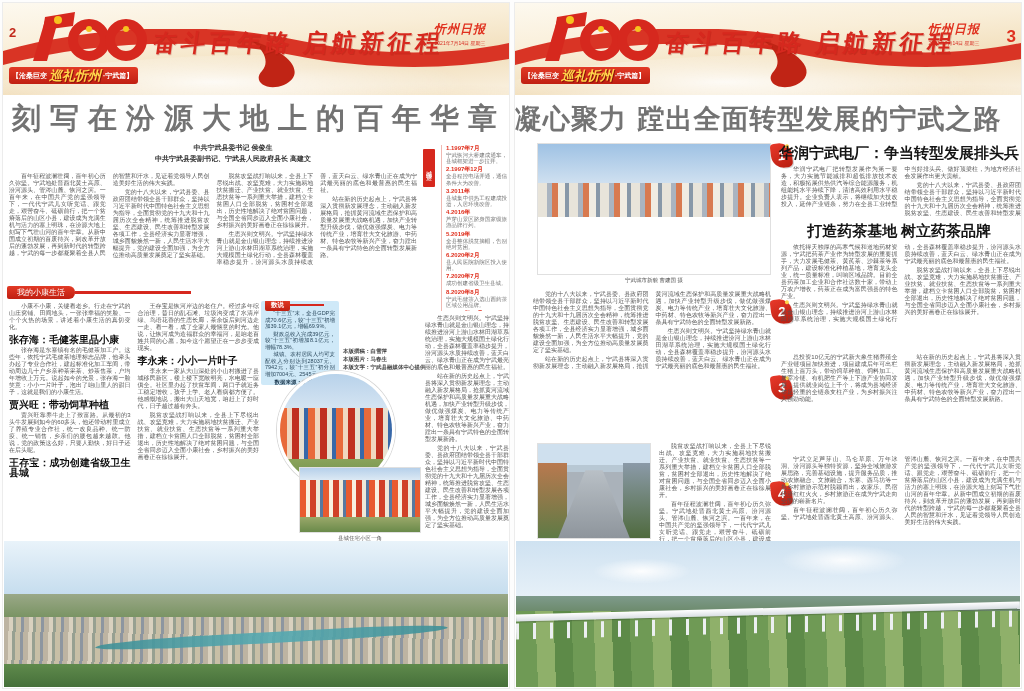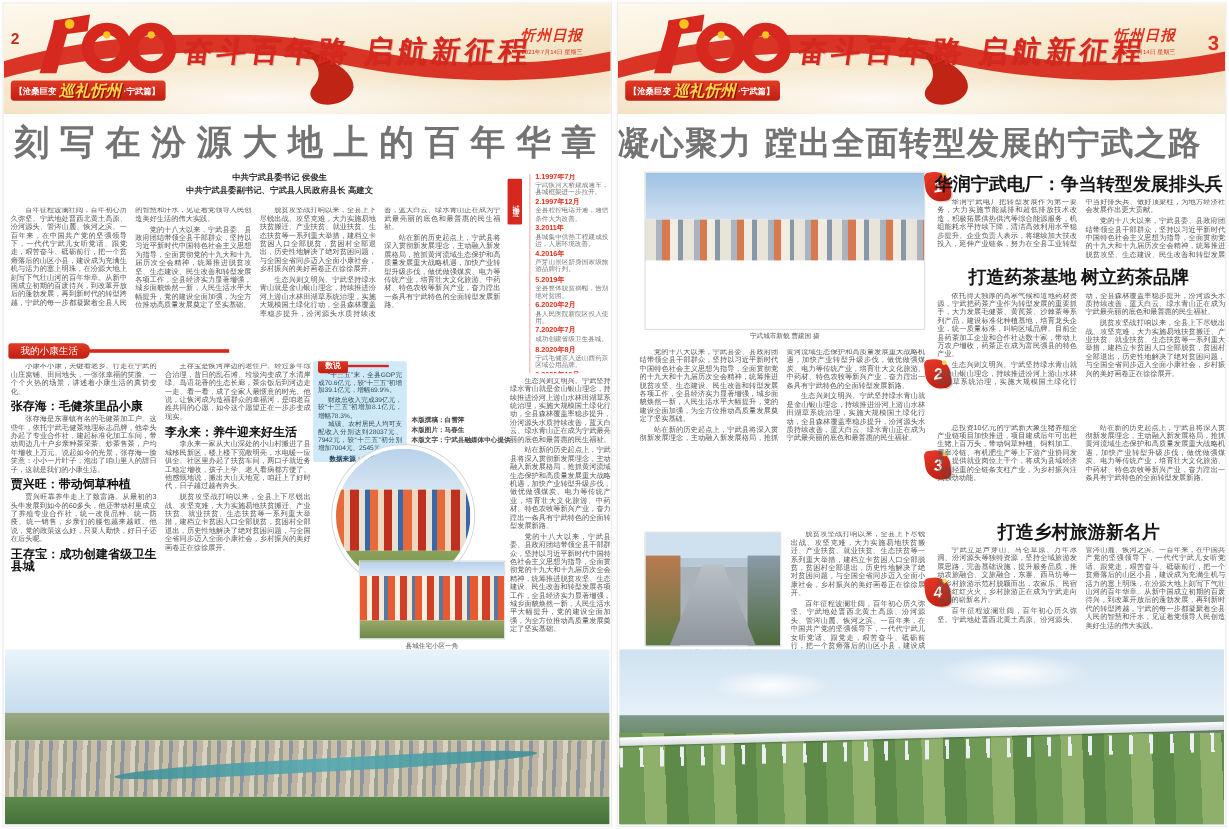--- a/index.html
+++ b/index.html
@@ -220,21 +220,21 @@
     <div class="kangtab"><span>我的小康生活</span></div>
 
     <div class="bodycols cols2" style="left:6px;top:300px;width:250px;height:236px">
       <p>小康不小康，关键看老乡。行走在宁武的山庄窝铺、田间地头，一张张幸福的笑脸、一个个火热的场景，讲述着小康生活的真切变化。</p>
       <h4>张存海：毛健茶里品小康</h4>
       <p>张存海是东寨镇有名的毛健茶加工户。这些年，依托宁武毛健茶地理标志品牌，他牵头办起了专业合作社，建起标准化加工车间，带动周边几十户乡亲种茶采茶、炒茶售茶，户均年增收上万元。说起如今的光景，张存海一脸笑意：小小一片叶子，泡出了咱山里人的甜日子，这就是我们的小康生活。</p>
       <h4>贾兴旺：带动饲草种植</h4>
       <p>贾兴旺靠养牛走上了致富路。从最初的3头牛发展到如今的60多头，他还带动村里成立了养殖专业合作社，统一改良品种、统一防疫、统一销售，乡亲们的腰包越来越鼓。他说，党的政策这么好，只要人勤快，好日子还在后头呢。</p>
       <h4>王存宝：成功创建省级卫生县城</h4>
       <p>王存宝是恢河岸边的老住户。经过多年综合治理，昔日的乱石滩、垃圾沟变成了水清岸绿、鸟语花香的生态长廊，茶余饭后到河边走一走、看一看，成了全家人最惬意的时光。他说，让恢河成为造福群众的幸福河，是咱老百姓共同的心愿，如今这个愿望正在一步步变成现实。</p>
-      <h4>李永来：养牛迎来好生活</h4>
+      <h4>李永来：小小一片叶子</h4>
       <p>李永来一家从大山深处的小山村搬进了县城移民新区，楼上楼下宽敞明亮，水电暖一应俱全。社区里办起了扶贫车间，两口子就近务工稳定增收，孩子上学、老人看病都方便了。他感慨地说，搬出大山天地宽，咱赶上了好时代，日子越过越有奔头。</p>
       <p>脱贫攻坚战打响以来，全县上下尽锐出战、攻坚克难，大力实施易地扶贫搬迁、产业扶贫、就业扶贫、生态扶贫等一系列重大举措，建档立卡贫困人口全部脱贫，贫困村全部退出，历史性地解决了绝对贫困问题，与全国全省同步迈入全面小康社会，乡村振兴的美好画卷正在徐徐展开。</p>
     </div>
 
     <div class="statsbox">
       <div class="stats-tab">数说</div>
       <p class="st">“十三五”末，全县GDP完成70.6亿元，较“十三五”初增加39.1亿元，增幅69.9%。</p>
       <p class="st">财政总收入完成39亿元，较“十三五”初增加8.1亿元，增幅78.3%。</p>
       <p class="st">城镇、农村居民人均可支配收入分别达到28037元、7942元，较“十三五”初分别增加7004元、2545元。</p>
       <div class="st-src">数据来源：宁武县统计局</div>
@@ -347,21 +347,20 @@
       <p>生态兴则文明兴。宁武坚持绿水青山就是金山银山理念，持续推进汾河上游山水林田湖草系统治理，实施大规模国土绿化行动，全县森林覆盖率稳步提升，汾河源头水质持续改善，蓝天白云、绿水青山正在成为宁武最亮丽的底色和最普惠的民生福祉。</p>
       <p>脱贫攻坚战打响以来，全县上下尽锐出战、攻坚克难，大力实施易地扶贫搬迁、产业扶贫、就业扶贫、生态扶贫等一系列重大举措，建档立卡贫困人口全部脱贫，贫困村全部退出，历史性地解决了绝对贫困问题，与全国全省同步迈入全面小康社会，乡村振兴的美好画卷正在徐徐展开。</p>
     </div>
 
     <div class="badge" style="top:372px">3</div>
     <div class="bodycols cols2" style="left:266px;top:351px;width:240px;height:76px">
       <p>总投资10亿元的宁武新大象生猪养殖全产业链项目加快推进，项目建成后年可出栏生猪上百万头，带动饲草种植、饲料加工、屠宰冷链、有机肥生产等上下游产业协同发展，提供就业岗位上千个，将成为县域经济举足轻重的全链条支柱产业，为乡村振兴注入强劲动能。</p>
       <p>站在新的历史起点上，宁武县将深入贯彻新发展理念，主动融入新发展格局，抢抓黄河流域生态保护和高质量发展重大战略机遇，加快产业转型升级步伐，做优做强煤炭、电力等传统产业，培育壮大文化旅游、中药材、特色农牧等新兴产业，奋力蹚出一条具有宁武特色的全面转型发展新路。</p>
     </div>
 
-    <h3 class="sec-title" style="top:431px">打造乡村旅游新名片</h3>
     <div class="badge" style="top:478px">4</div>
     <div class="bodycols cols2" style="left:266px;top:453px;width:240px;height:92px">
       <p>宁武立足芦芽山、马仑草原、万年冰洞、汾河源头等独特资源，坚持全域旅游发展思路，完善基础设施，提升服务品质，推动农旅融合、文旅融合，东寨、西马坊等一批乡村旅游示范村脱颖而出，农家乐、民宿经济红红火火，乡村旅游正在成为宁武走向全国的崭新名片。</p>
       <p>百年征程波澜壮阔，百年初心历久弥坚。宁武地处晋西北黄土高原、汾河源头、管涔山麓、恢河之滨。一百年来，在中国共产党的坚强领导下，一代代宁武儿女听党话、跟党走，艰苦奋斗、砥砺前行，把一个贫瘠落后的山区小县，建设成为充满生机与活力的塞上明珠，在汾源大地上刻写下气壮山河的百年华章。从新中国成立初期的百废待兴，到改革开放后的蓬勃发展，再到新时代的转型跨越，宁武的每一步都凝聚着全县人民的智慧和汗水，见证着党领导人民创造美好生活的伟大实践。</p>
     </div>
 
     <figure class="panorama panR">
       <div class="band pr2-sky"></div>
       <div class="band pr2-ridge"></div>
       <div class="band pr2-fields"></div>

